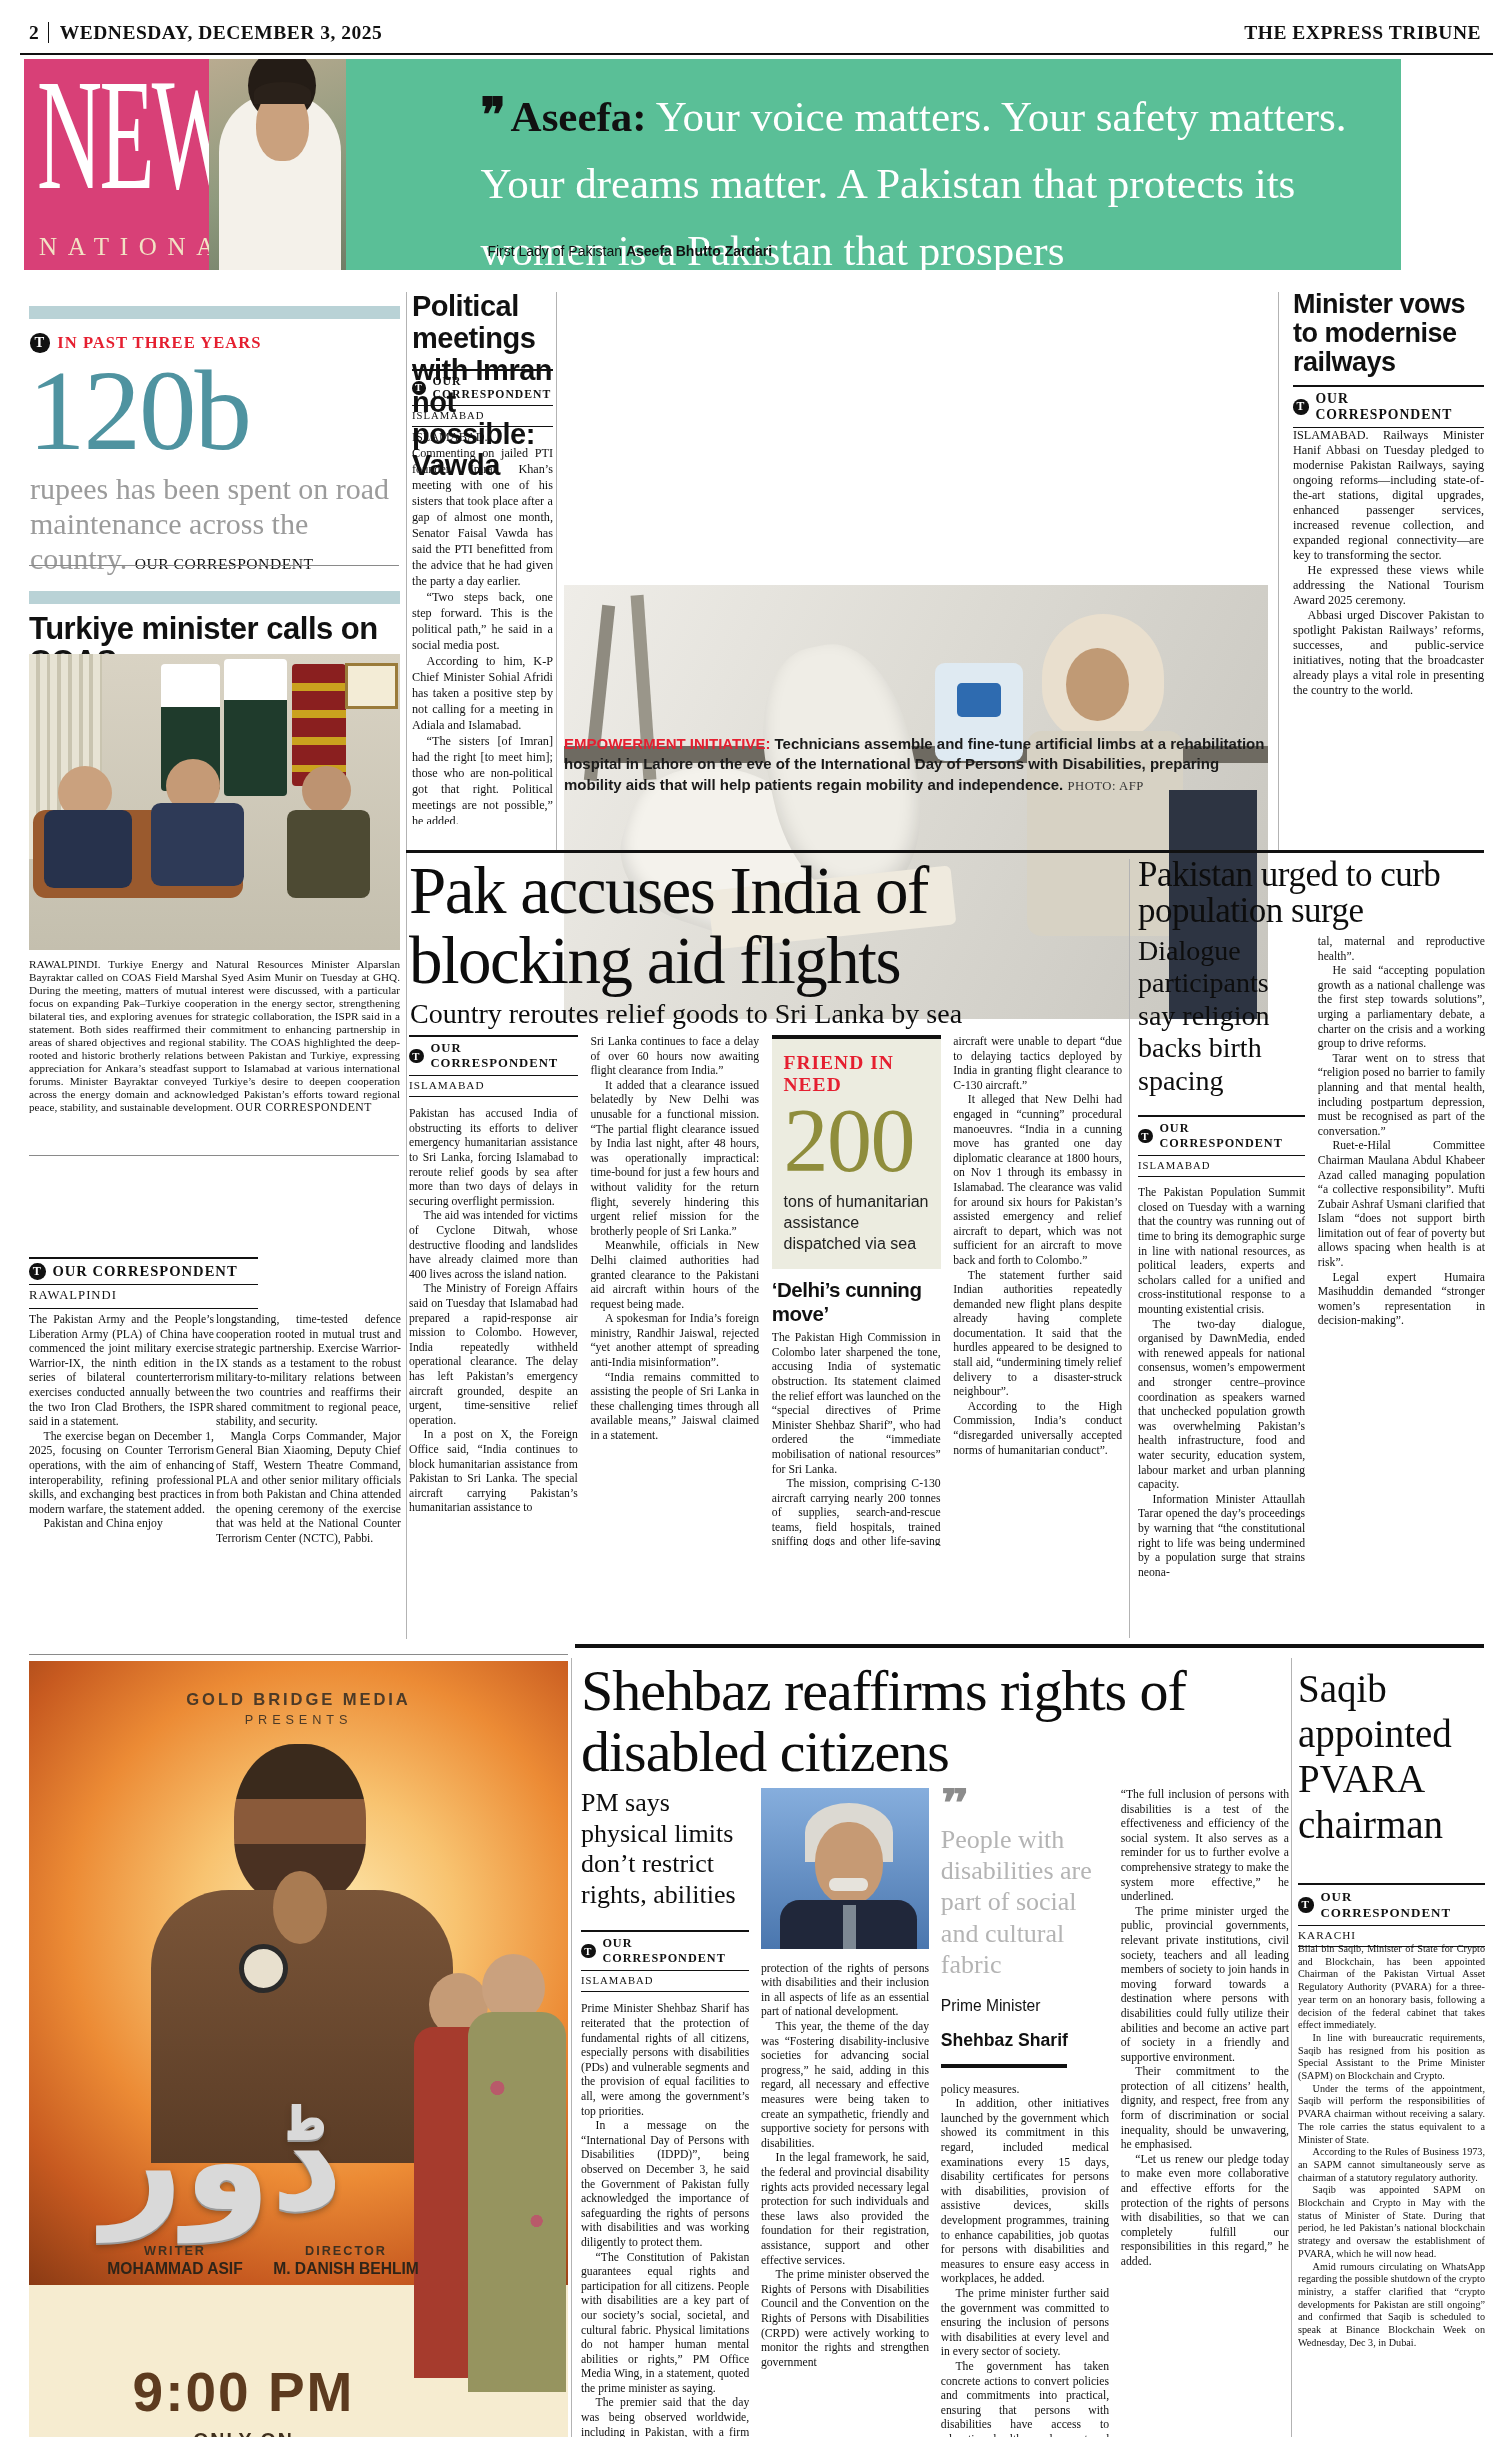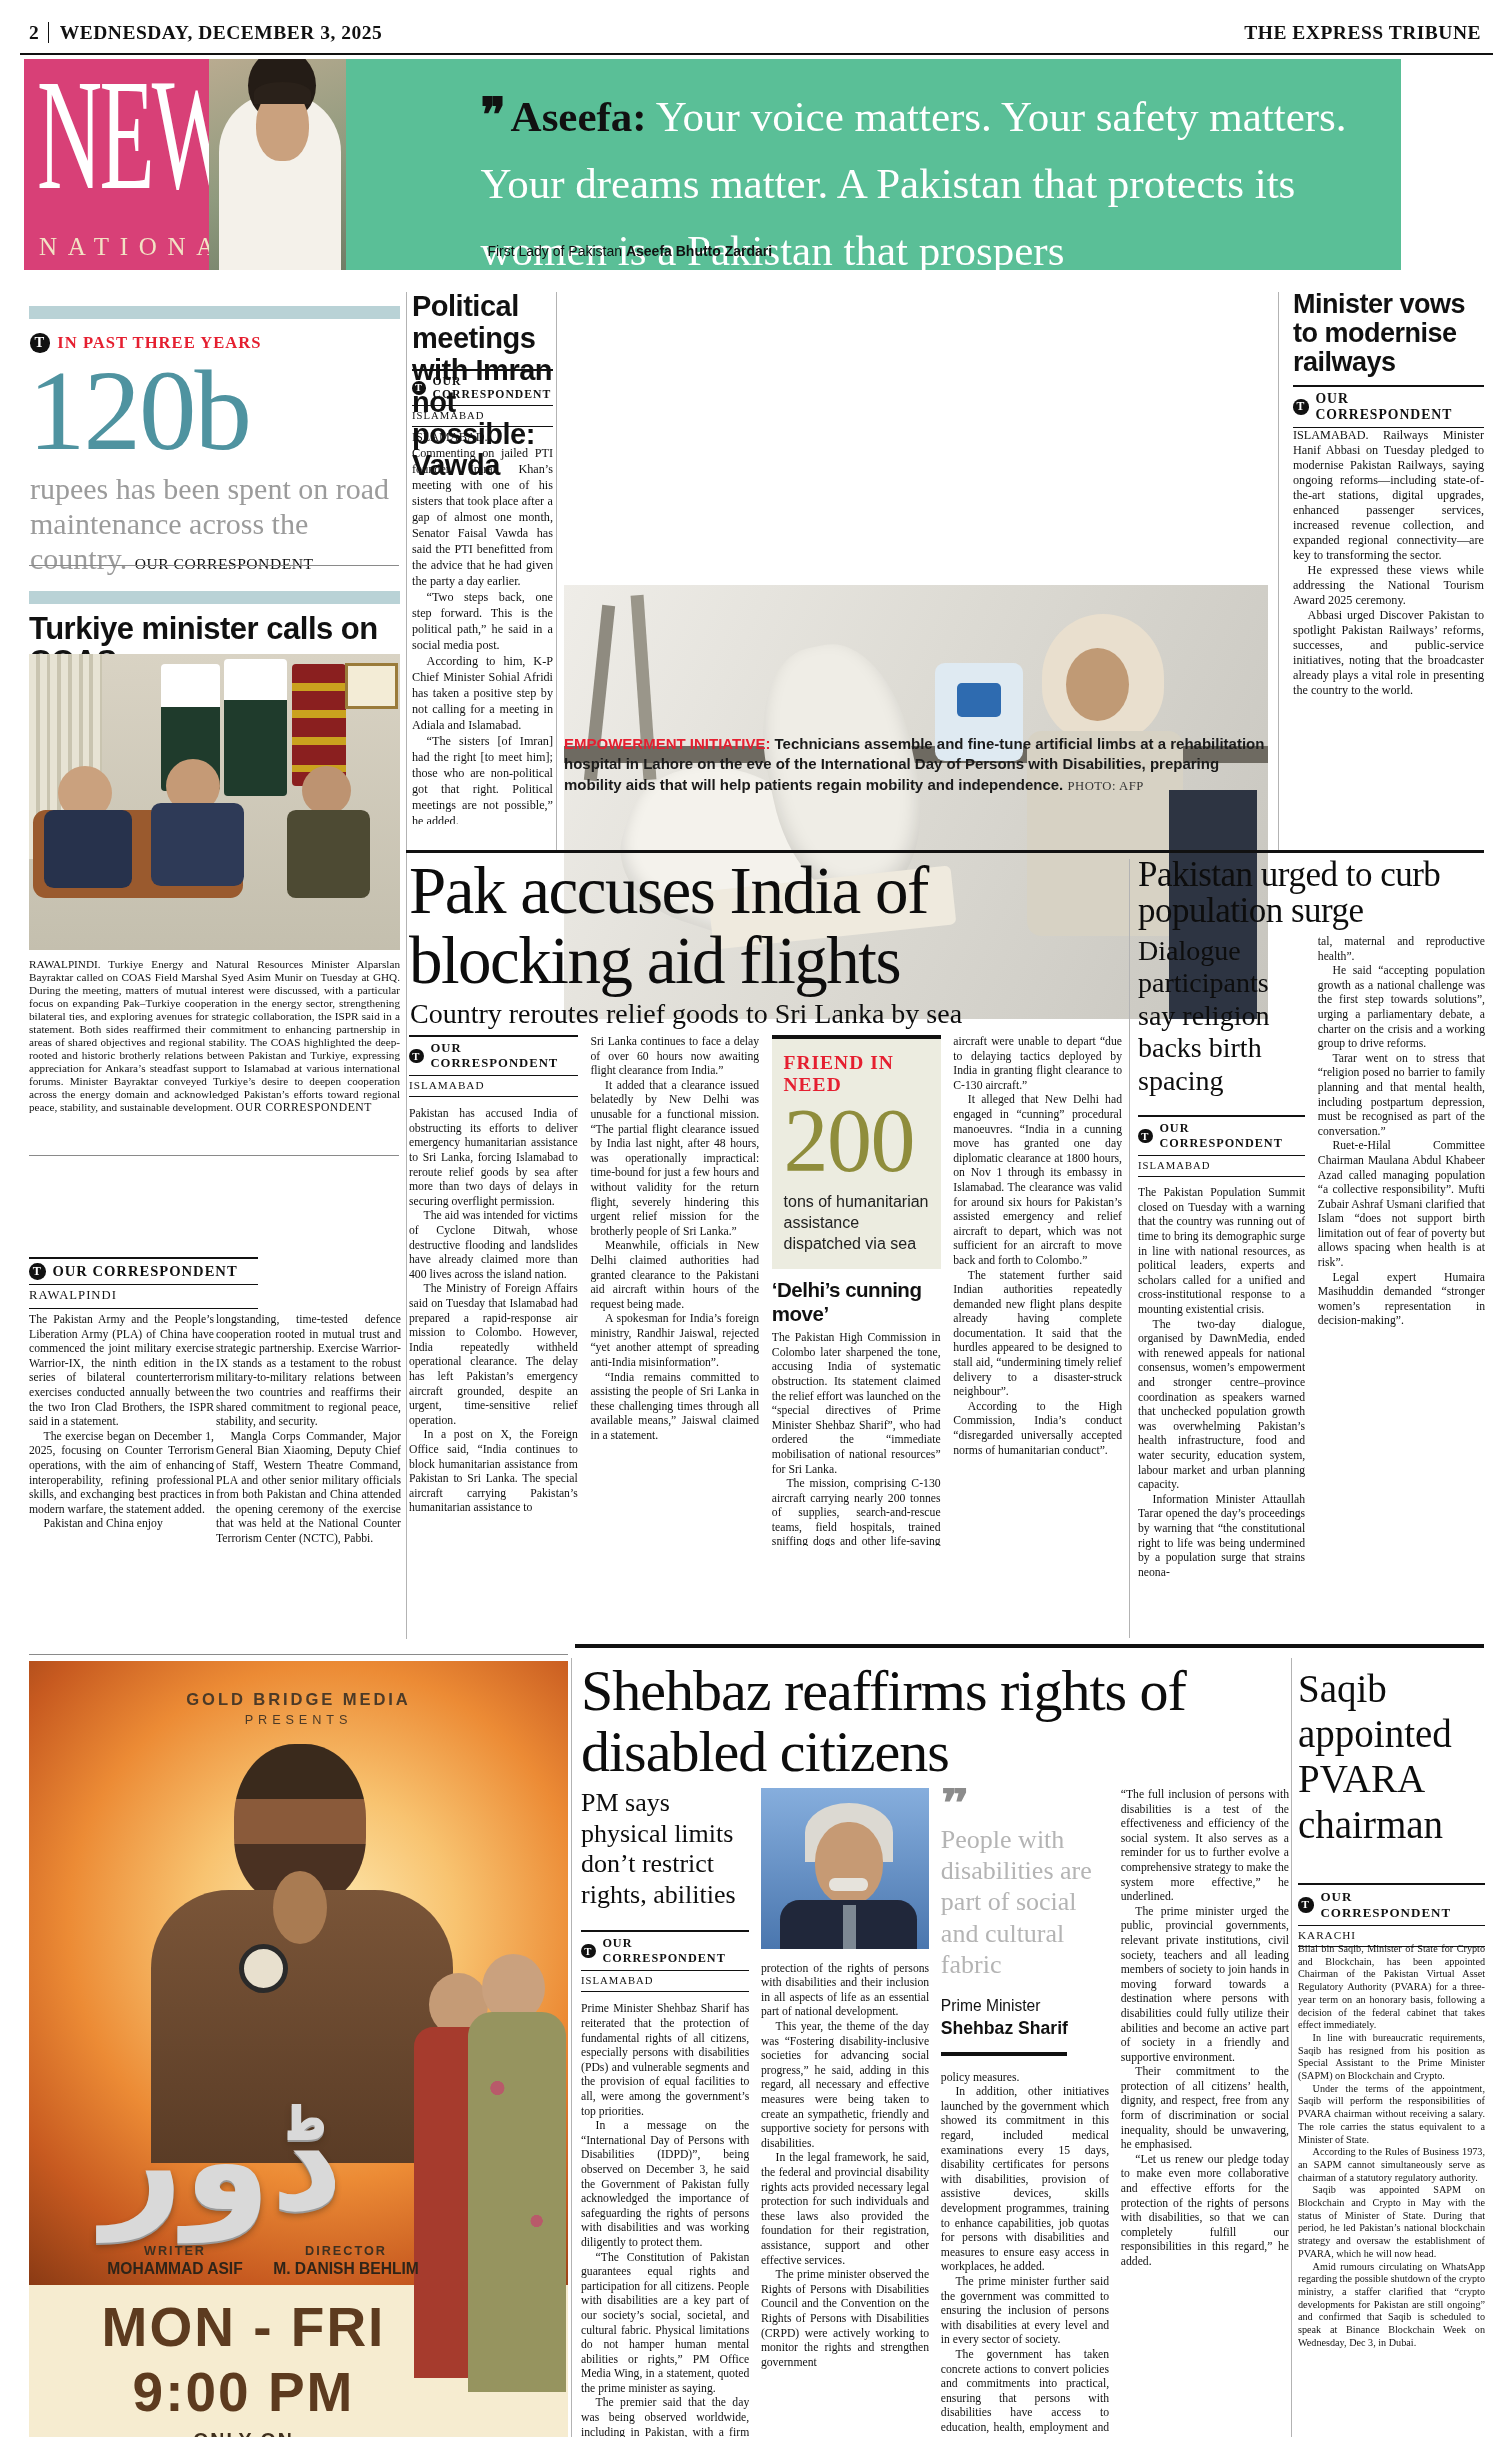--- a/index.html
+++ b/index.html
@@ -65,21 +65,21 @@
   .factbox{background:var(--factbox_bg);border-top:4.9px solid #111;padding:12.7px 11.7px 14.6px;}
   .fb-kicker{font:700 19.5px "Liberation Serif",serif;color:var(--red);letter-spacing:1px;}
   .fb-value{font:400 90px/1 "Liberation Serif",serif;color:var(--olive);letter-spacing:-1.5px;}
   .fb-text{font:400 16px/1.3 "Liberation Sans",sans-serif;color:#222;margin-top:6.8px;}
   .inhead{font:700 20.5px "Liberation Sans",sans-serif;letter-spacing:-0.5px;margin:8.8px 0 4.9px;}
 
   
   .pq-glyph{font:700 54px/0.6 "Liberation Serif",serif;color:#8c8c8c;}
   .pq-text{font:400 26px/1.2 "Liberation Serif",serif;color:var(--quote_gray);}
   .pq-role{font:400 15.6px "Liberation Sans",sans-serif;color:#111;margin-top:16.6px;}
-  .pq-name{font:700 17.6px "Liberation Sans",sans-serif;color:#111;margin-top:3px;}
+  .pq-name{font:700 17.6px "Liberation Sans",sans-serif;color:#111;margin-top:15px;}
   .pq-rule{width:75%;height:3.9px;background:#111;margin-top:13.7px;}
 
   
   .photo{position:relative;overflow:hidden;}
   .ph-turkiye{background:linear-gradient(#d9d3c4,#c4bfae);}
   .ph-rehab{background:linear-gradient(115deg,#efede8 0%,#dddbd4 45%,#c7c5be 100%);}
   .ph-shehbaz{background:linear-gradient(#86aedd,#4a76ae);}
   .shape{position:absolute;}
 
   
@@ -322,21 +322,20 @@
     <div class="shape" style="left:439px;top:351px;width:98px;height:380px;border-radius:24.4px 24.4px 0 0;background:radial-gradient(circle at 30% 20%,#b85a6a 0 6.8px,transparent 7.3px),radial-gradient(circle at 70% 55%,#b85a6a 0 5.9px,transparent 6.3px),#96945f;"></div>
     <div class="abs ad-title" style="left:73px;top:429px;">ڈور</div>
     <div class="abs" style="left:63px;top:583px;width:166px;text-align:center;">
       <div class="ad-credit-label">WRITER</div>
       <div class="ad-credit-name">MOHAMMAD ASIF</div>
     </div>
     <div class="abs" style="left:229px;top:583px;width:176px;text-align:center;">
       <div class="ad-credit-label">DIRECTOR</div>
       <div class="ad-credit-name">M. DANISH BEHLIM</div>
     </div>
-    <div class="abs ad-sched" style="left:29px;top:639px;width:371px;">MON - FRI</div>
     <div class="abs ad-sched" style="left:29px;top:704px;width:371px;">9:00 PM</div>
     <div class="abs ad-onlyon" style="left:29px;top:768px;width:371px;">ONLY ON</div>
 
   </div>
 
   <div class="abs head-serif" style="left:581px;top:1660px;width:712px;font-size:58px;line-height:1.06;letter-spacing:-1px;">Shehbaz reaffirms rights of disabled citizens</div>
   <div class="abs cols" style="left:581px;top:1788px;width:708px;height:878px;gap:11.7px;">
     <div class="col">
       <div class="head-serif" style="font-size:26px;line-height:1.18;margin-bottom:19.5px;">PM says physical limits don’t restrict rights, abilities</div>
       <div class="byline" style="font-size:12.2px;">

